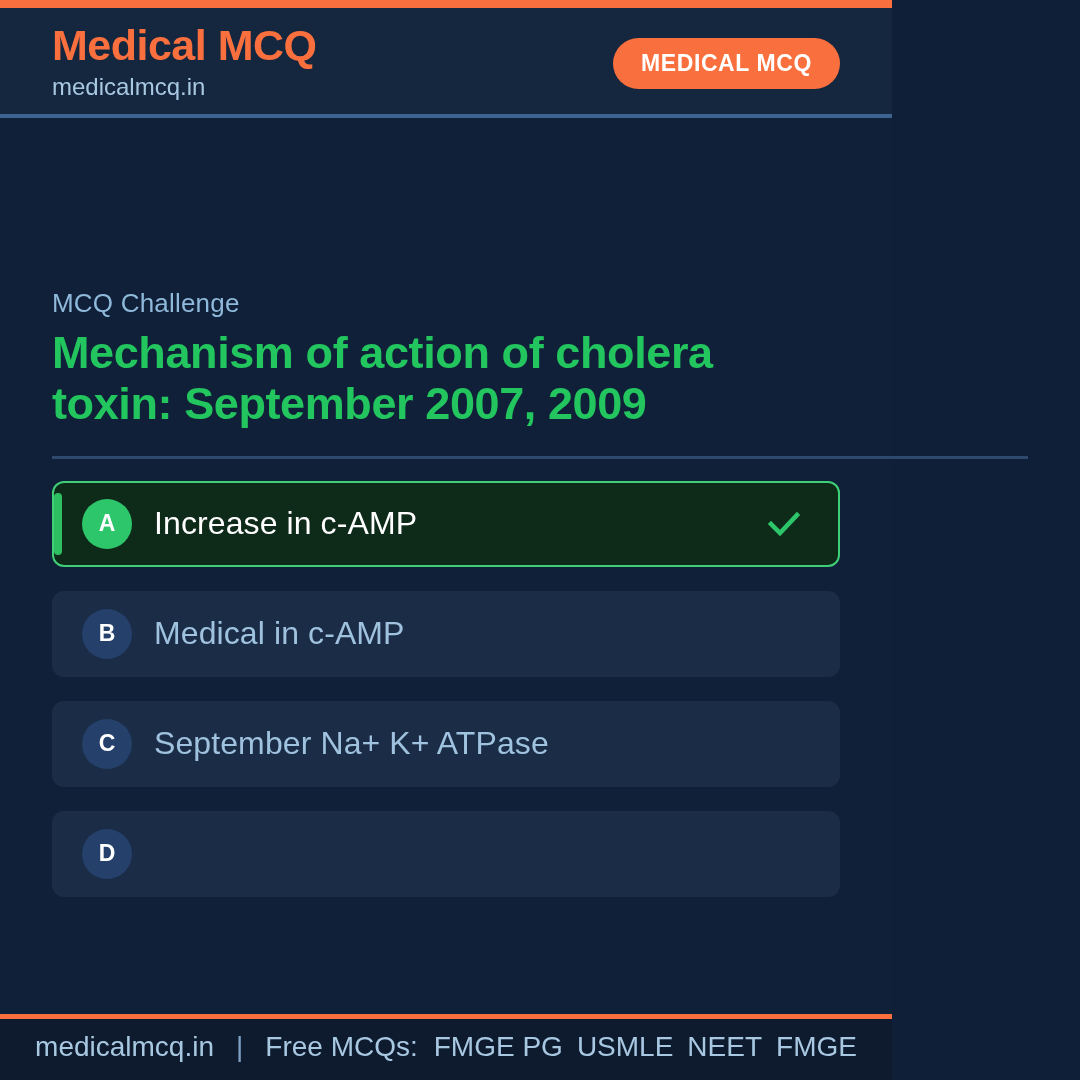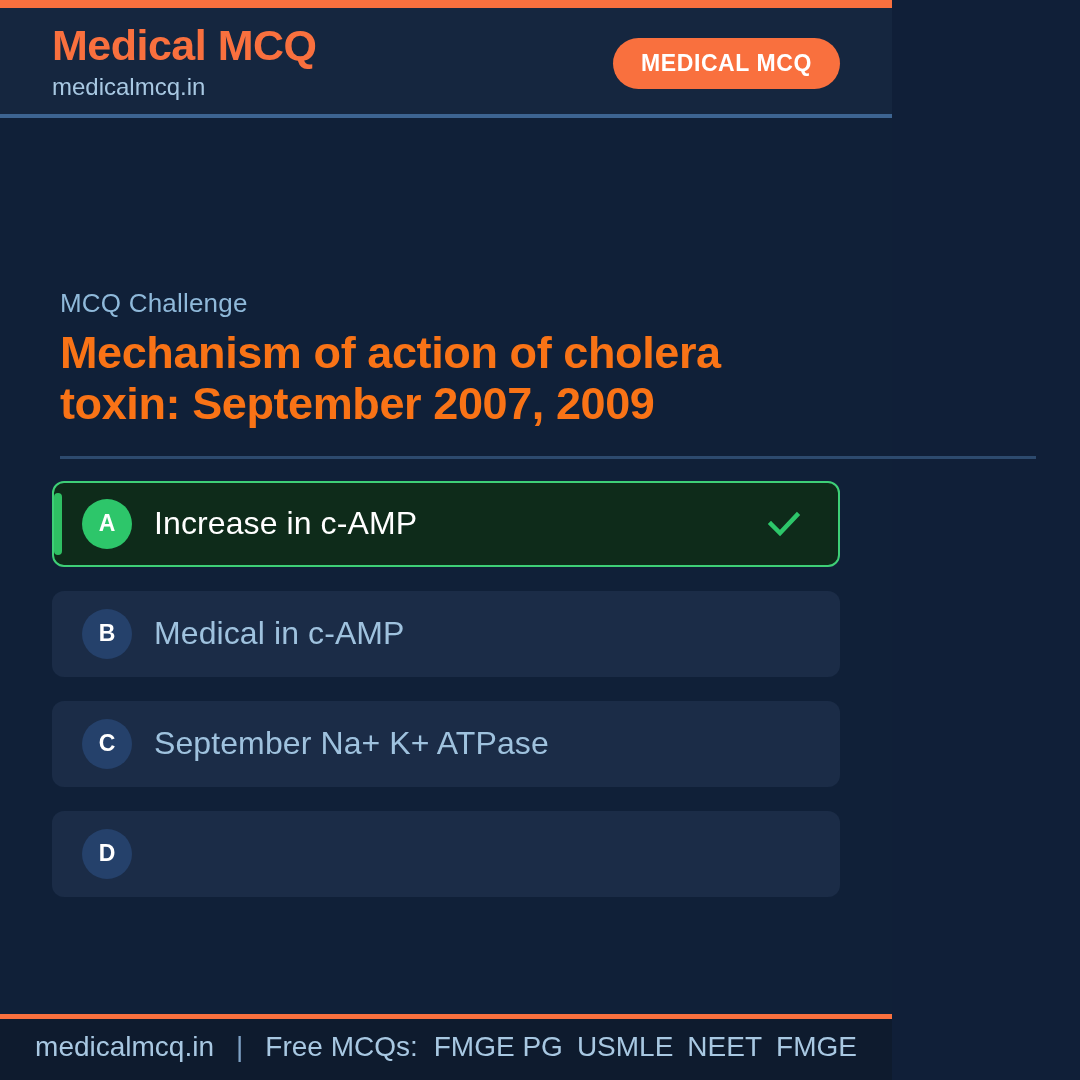--- a/index.html
+++ b/index.html
@@ -73,32 +73,32 @@
   
   .body {
     flex:1;
     position:relative;
     padding:0 52px;
     display:flex;
     flex-direction:column;
     justify-content:flex-start;
   }
 
-  .question-block { margin-top:170px;margin-left:8px; }
+  .question-block { margin-top:170px; }
 
   .eyebrow {
     font-size:26px;
     color:#8fb9da;
     letter-spacing:0.2px;
     margin-bottom:8px;
   }
   .question-title {
     font-size:45px;
     font-weight:bold;
-    color:#f97316;
+    color:#22c55e;
     line-height:1.14;
     letter-spacing:-0.4px;
     max-width:930px;
   }
   .title-rule {
     margin-top:26px;
     height:3px;
     background:#2d4straight;
     background:#2d4a6e;
     width:976px;

